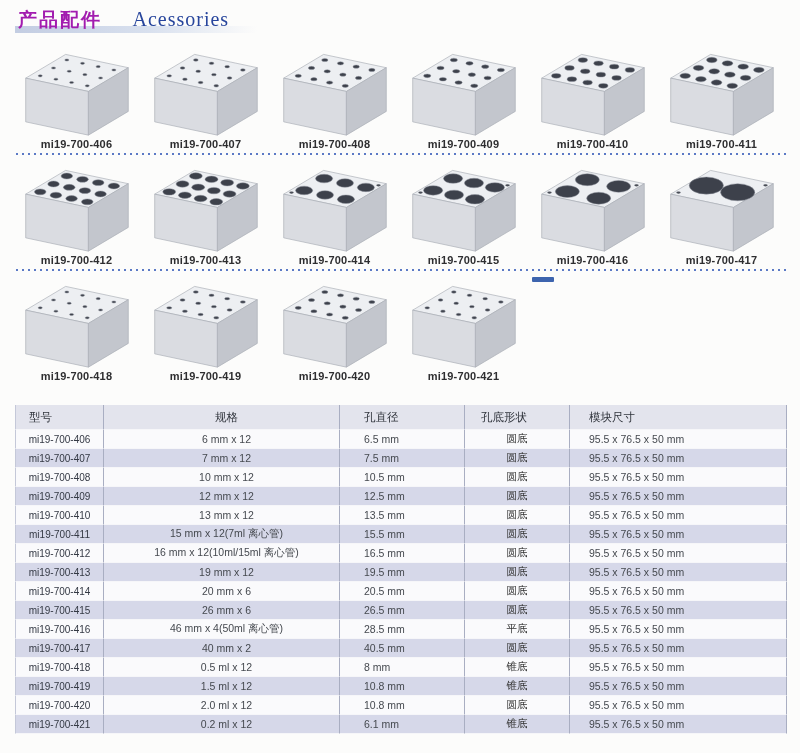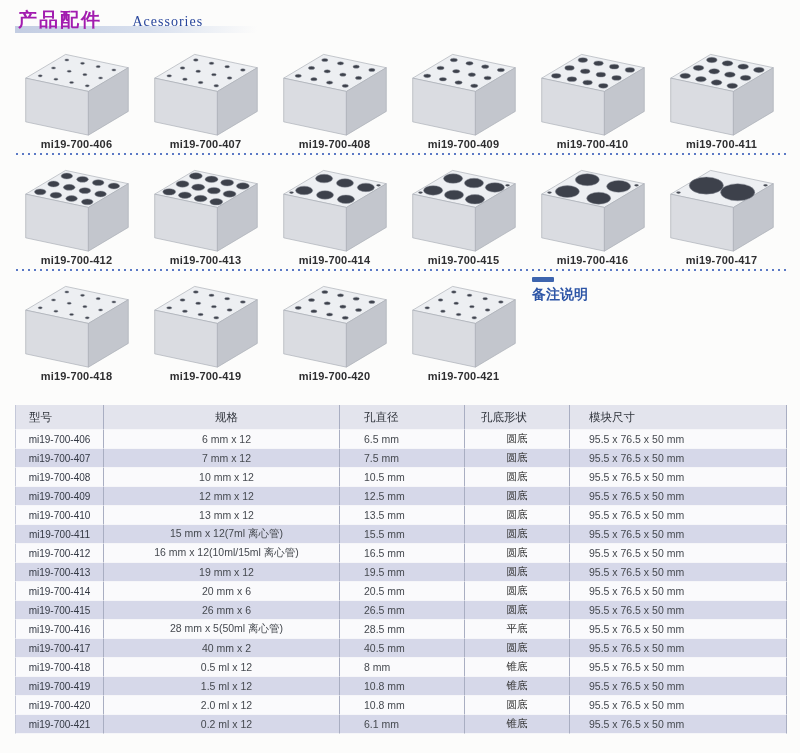--- a/index.html
+++ b/index.html
@@ -8,21 +8,21 @@
 
   .page { width:800px; height:753px; position:relative; padding-top:7px; }
 
   
   header { padding-left:18px; height:34px; position:relative; }
   .t-wrap { position:relative; display:inline-block; }
   .t-bar { position:absolute; left:-3px; bottom:0; width:242px; height:7px;
     background:linear-gradient(90deg,#c3cde2 0%,#d8e0ee 55%,rgba(255,255,255,0) 100%); z-index:0; }
   .t-cn { position:relative; z-index:1; font-size:19px; font-weight:bold; color:#a21caf; letter-spacing:2px; }
   .t-en { position:relative; z-index:1; font-family:"Liberation Serif","DejaVu Serif",serif;
-    font-size:14px; color:#27459c; margin-left:26px; letter-spacing:1px; }
+    font-size:20px; color:#27459c; margin-left:26px; letter-spacing:1px; }
 
   
   .grid-row { display:flex; padding:0 12px; height:110px; align-items:flex-end; }
   .product { width:129px; text-align:center; }
   .product svg { display:block; margin:0 auto; }
   .p-label { font-size:11px; font-weight:bold; color:#2e2e30; line-height:13px; letter-spacing:0.2px; }
   .dotline { height:2px; margin:2px 14px 2px 16px;
     background:repeating-linear-gradient(90deg,#5b79c5 0,#5b79c5 2px,transparent 2px,transparent 6px); }
 
   .row3 { height:126px; align-items:flex-start; }
@@ -400,21 +400,20 @@
               <ellipse cx="66.8" cy="21.4" rx="2.5" ry="1.3" fill="#3d414b" stroke="#8d919b" stroke-width="0.5"></ellipse>
               <ellipse cx="83.3" cy="24.9" rx="2.5" ry="1.3" fill="#3d414b" stroke="#8d919b" stroke-width="0.5"></ellipse>
               <ellipse cx="99.8" cy="28.4" rx="2.5" ry="1.3" fill="#3d414b" stroke="#8d919b" stroke-width="0.5"></ellipse>
             </svg>
           </div>
           <div class="p-label">mi19-700-421</div>
         </div>
       </div>
     <aside class="notes">
       <div class="notes-dash"></div>
-      <h3>备注说明</h3>
     </aside>
   </div>
 
   <table>
     <colgroup>
       <col style="width:89px">
         <col style="width:236px">
         <col style="width:125px">
       <col style="width:105px">
         <col style="width:217px">
@@ -494,21 +493,21 @@
         </tr>
         <tr class="odd">
           <td class="c0">mi19-700-415</td>
           <td class="c1">26 mm x 6</td>
           <td class="c2">26.5 mm</td>
           <td class="c3">圆底</td>
           <td class="c4">95.5 x 76.5 x 50 mm</td>
         </tr>
         <tr class="even">
           <td class="c0">mi19-700-416</td>
-          <td class="c1">28 mm x 5(50ml 离心管)</td>
+          <td class="c1">46 mm x 4(50ml 离心管)</td>
           <td class="c2">28.5 mm</td>
           <td class="c3">平底</td>
           <td class="c4">95.5 x 76.5 x 50 mm</td>
         </tr>
         <tr class="odd">
           <td class="c0">mi19-700-417</td>
           <td class="c1">40 mm x 2</td>
           <td class="c2">40.5 mm</td>
           <td class="c3">圆底</td>
           <td class="c4">95.5 x 76.5 x 50 mm</td>

